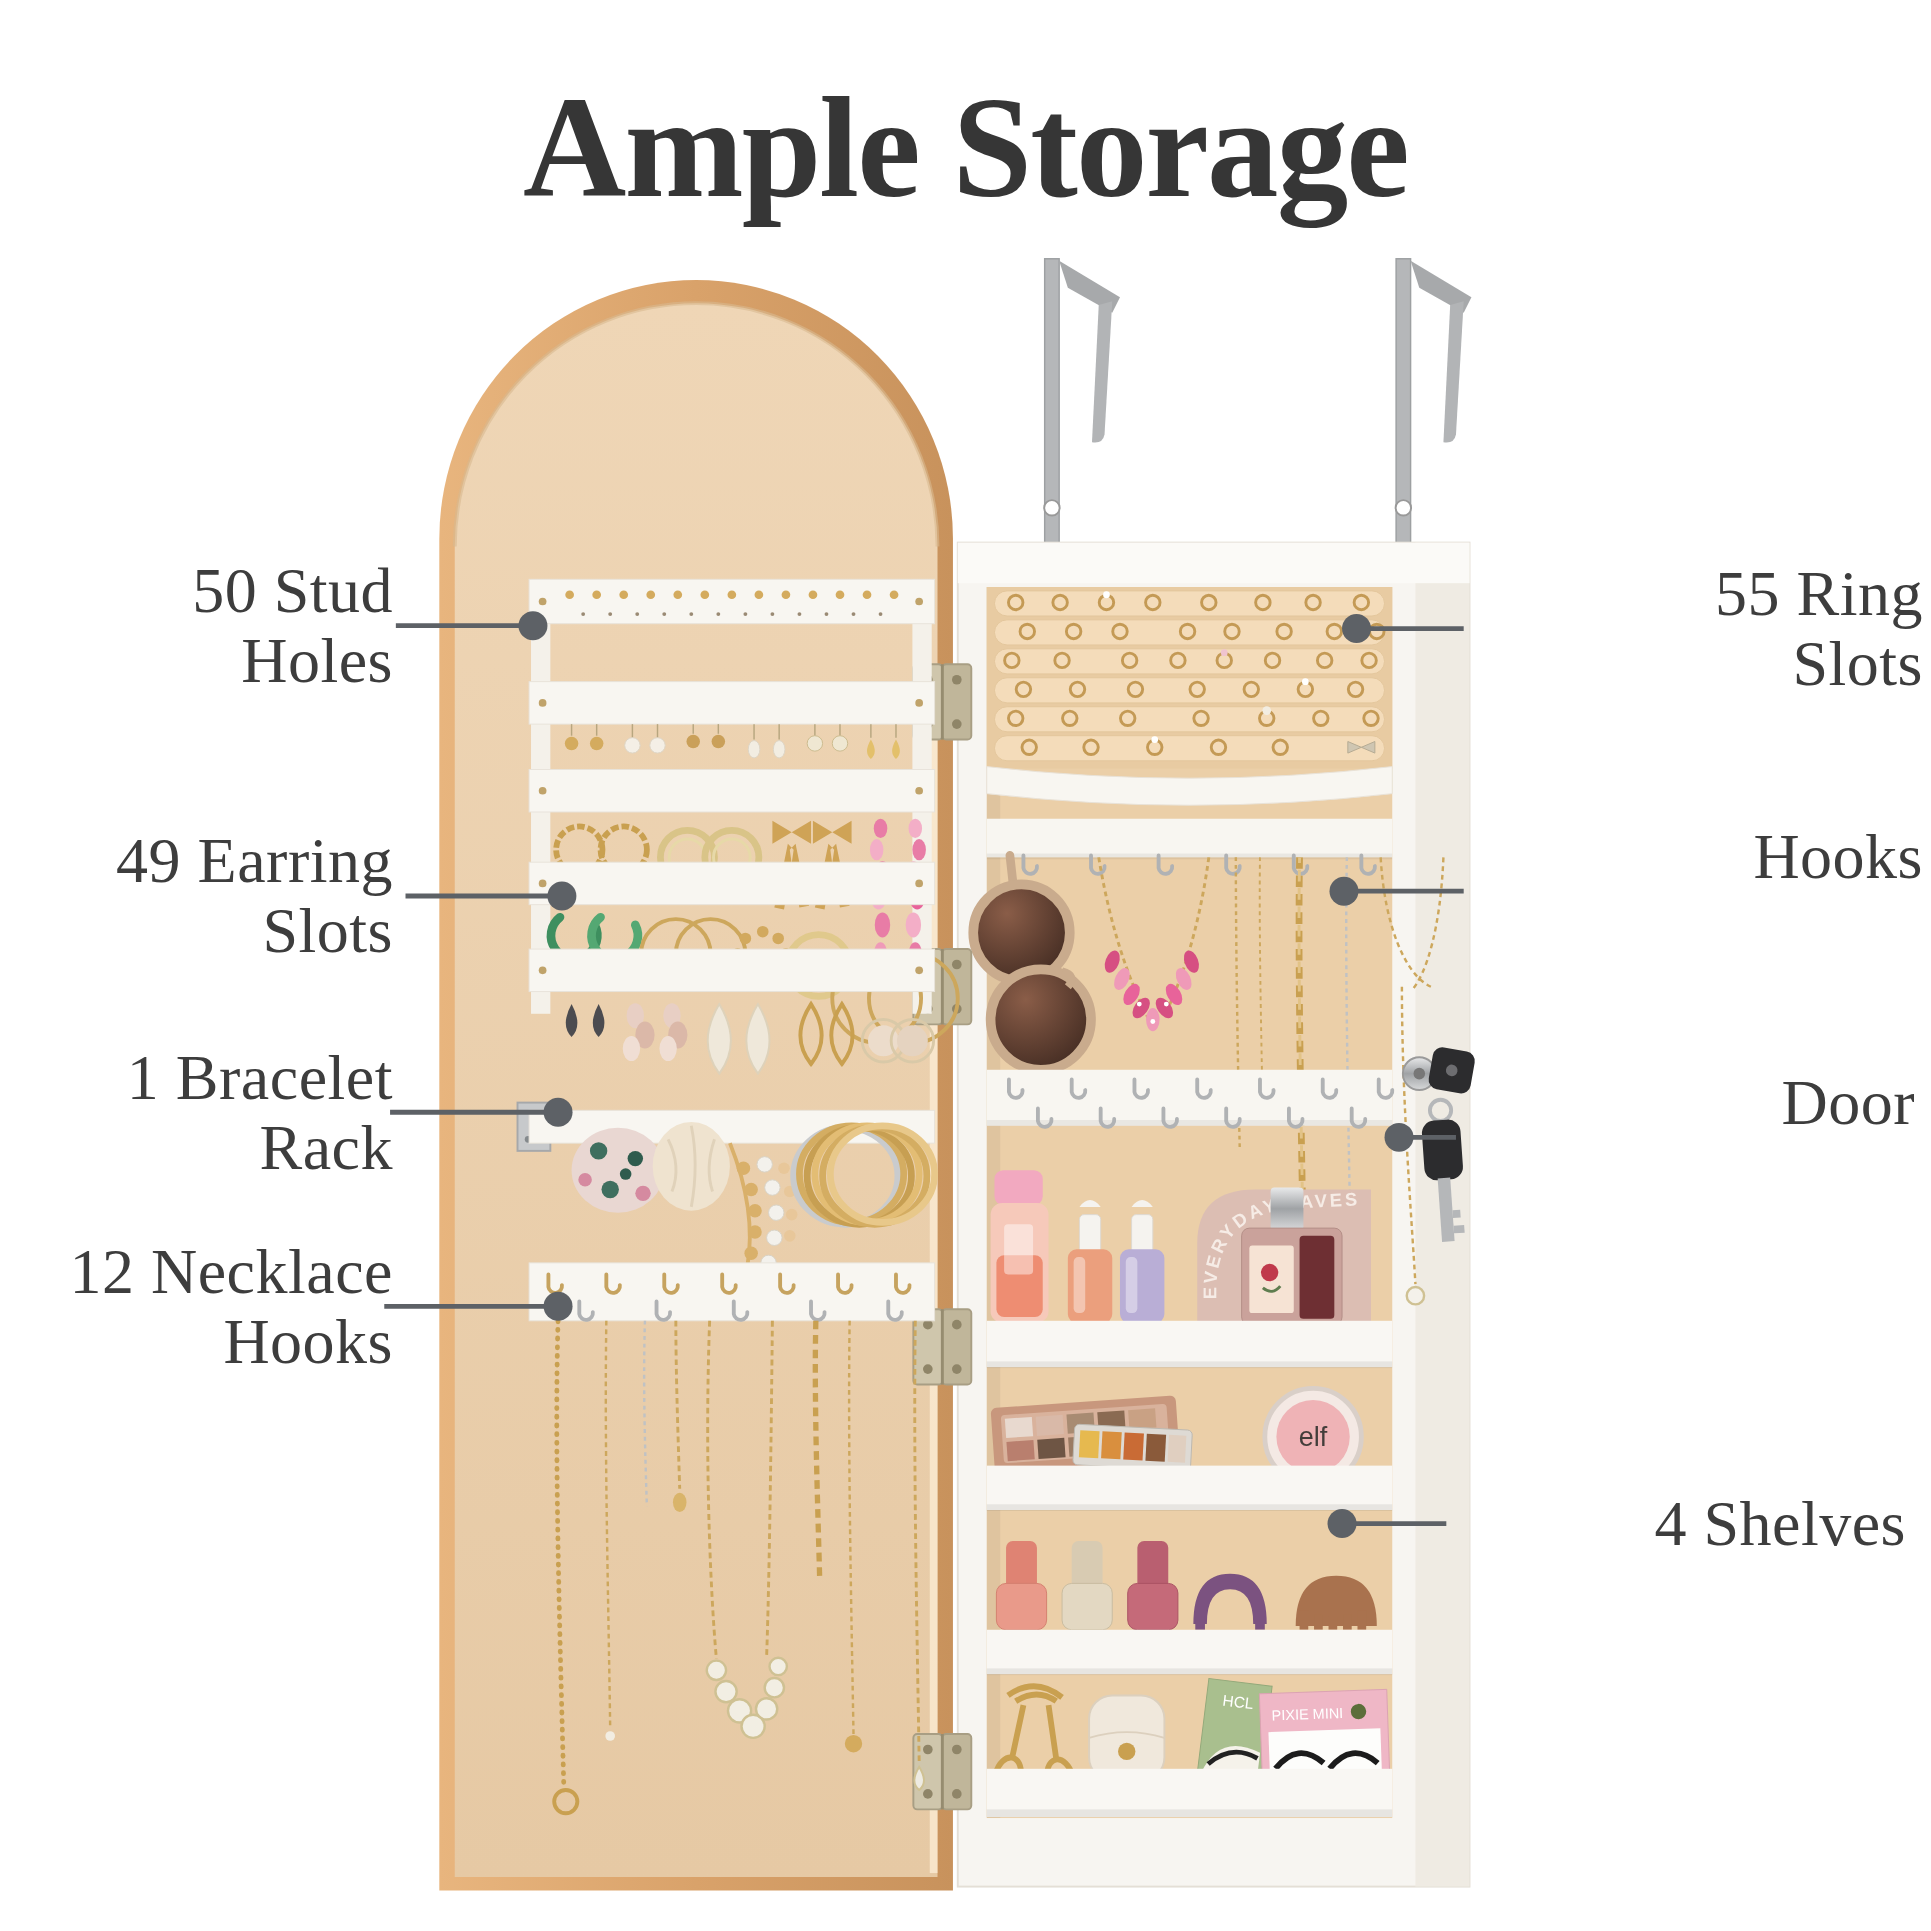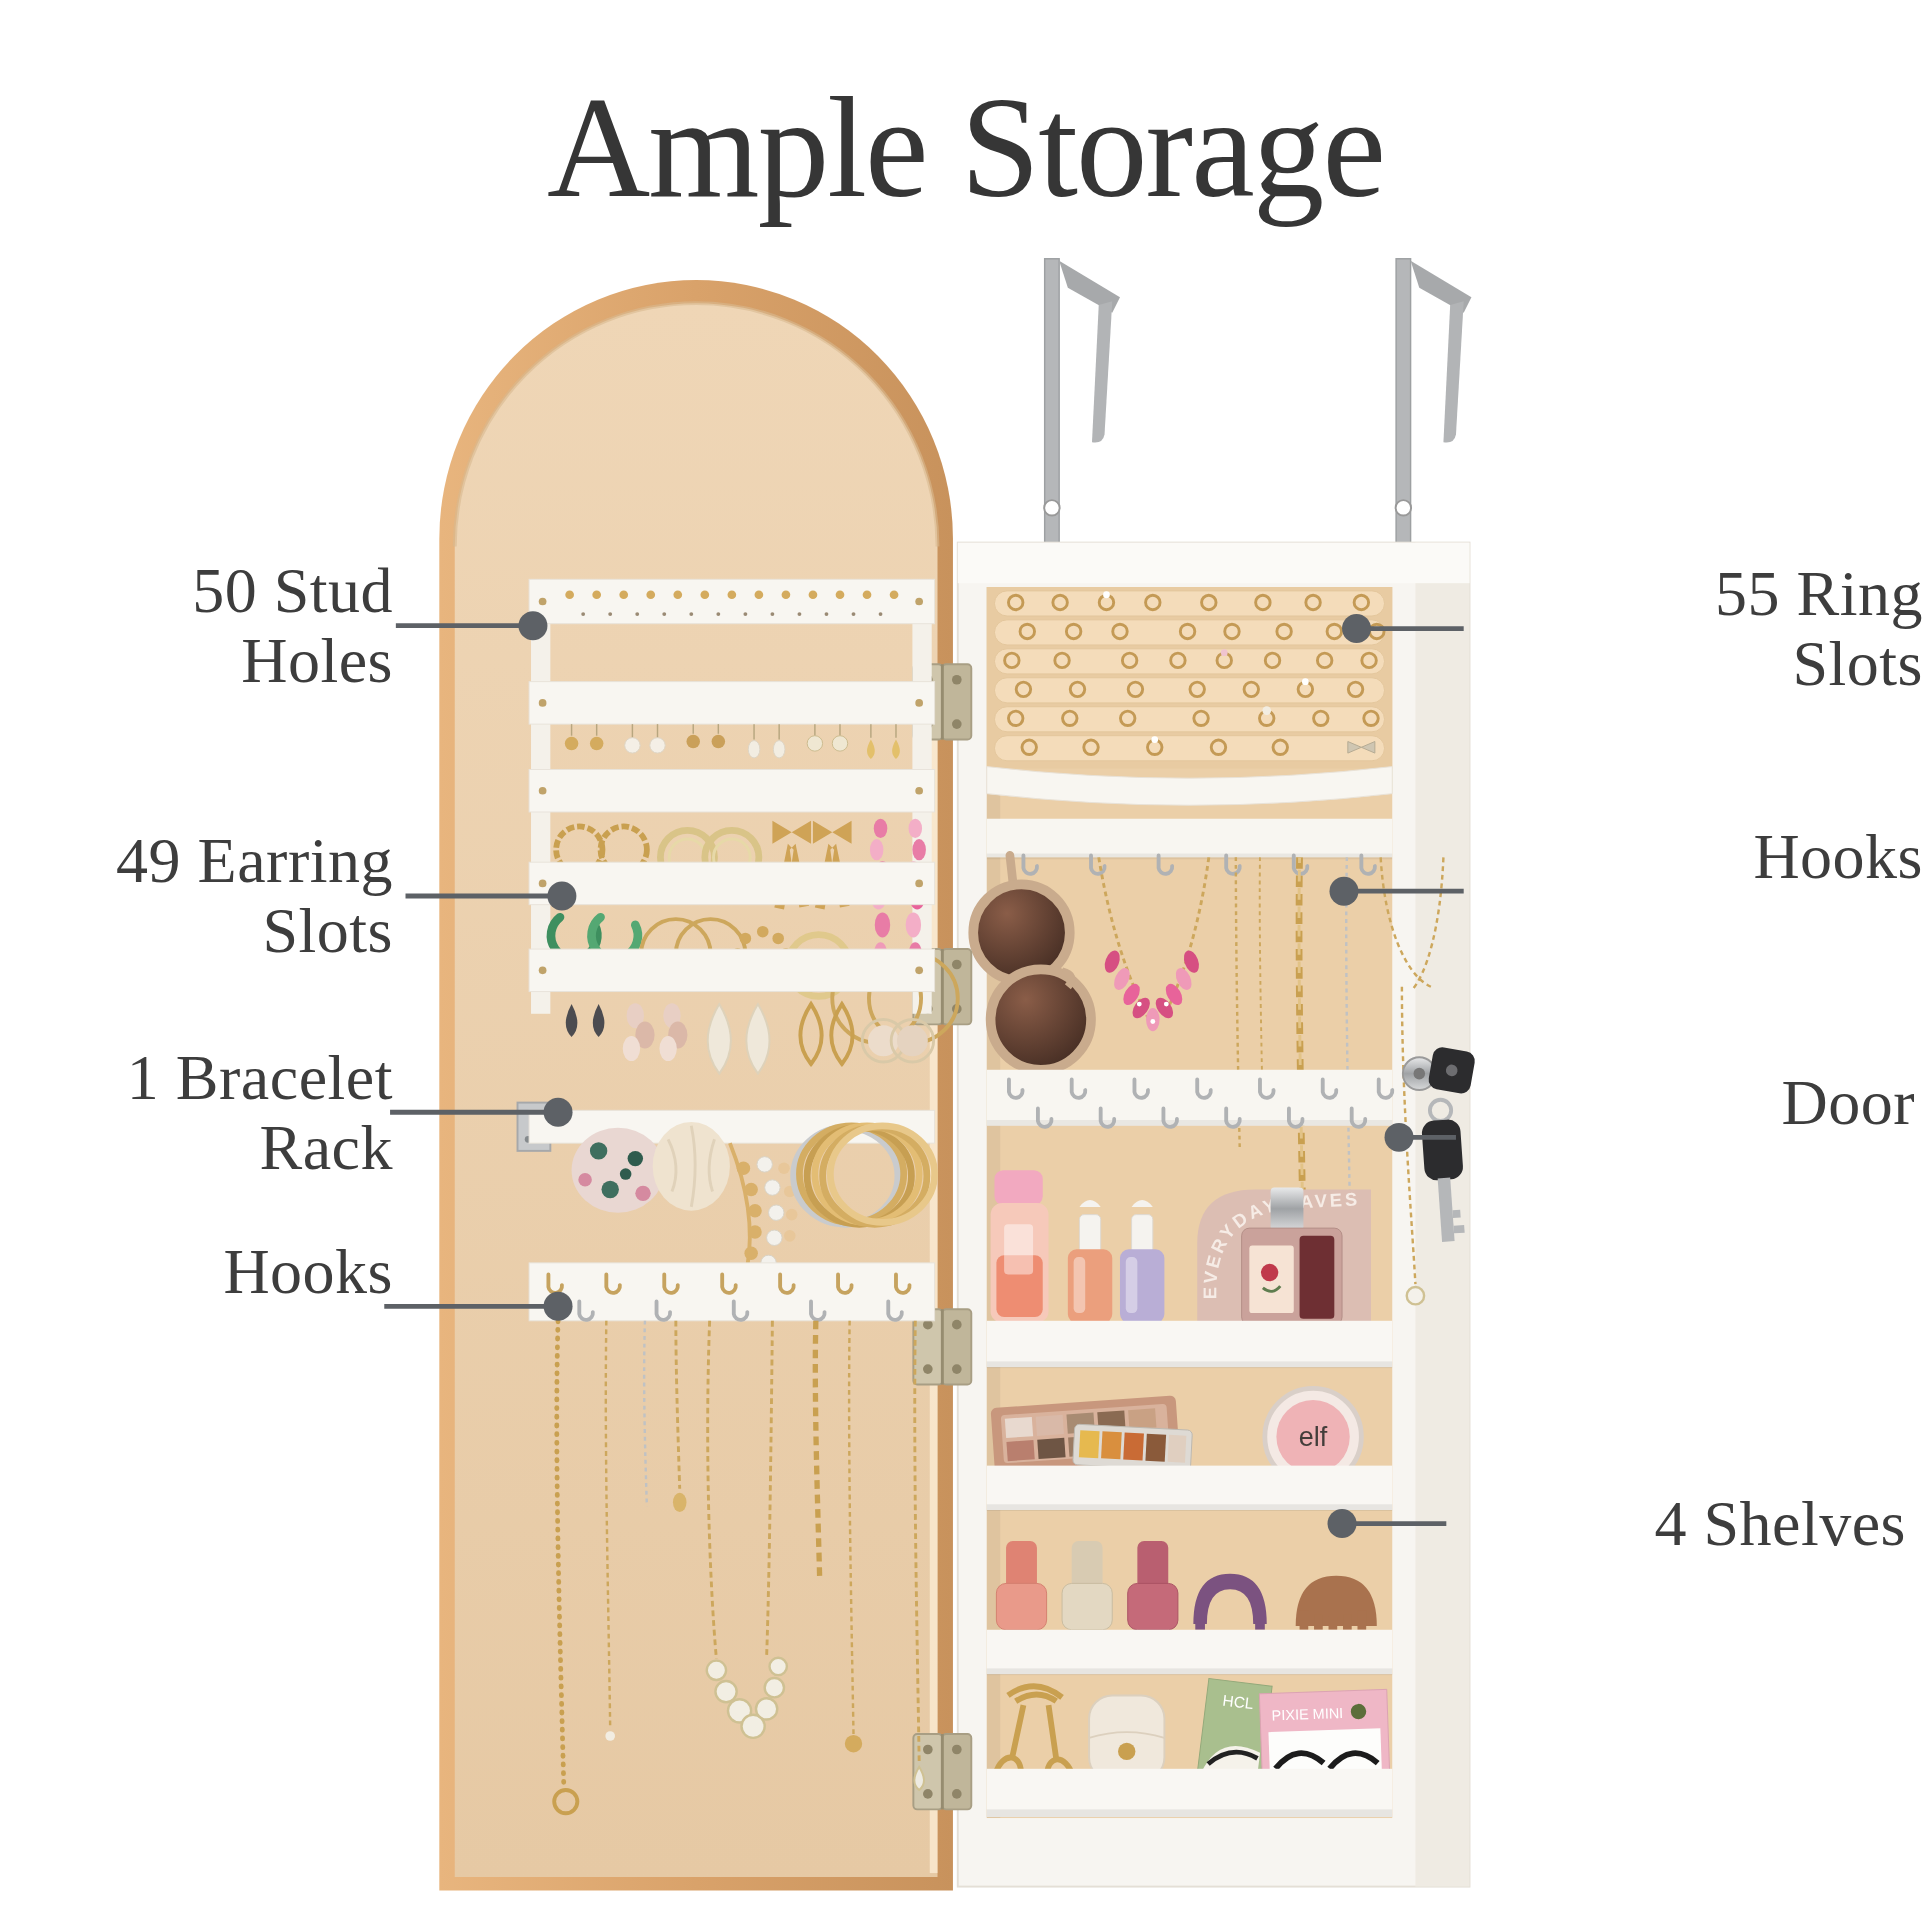--- a/index.html
+++ b/index.html
@@ -1,20 +1,20 @@
 <!DOCTYPE html>
 <html><head>
 <meta charset="utf-8">
 <style>
   html,body{margin:0;padding:0;background:#ffffff;}
   .canvas{position:relative;width:1931px;height:1931px;background:#ffffff;overflow:hidden;
           font-family:"Liberation Serif", serif;}
   .scene{position:absolute;left:0;top:0;}
   .page-title{position:absolute;left:0;top:70px;width:1931px;text-align:center;
-              font-size:143px;font-weight:400;color:#363636;letter-spacing:-1.9px;line-height:1.1;}
+              font-size:143px;font-weight:700;color:#363636;letter-spacing:-1.9px;line-height:1.1;}
   .callout{position:absolute;font-size:64px;color:#3d3d3d;line-height:70px;letter-spacing:0.5px;}
   .callout.left{left:56px;width:328px;text-align:right;margin-left:9px;}
   .callout.right{left:1479px;width:444px;text-align:right;}
 </style>
 </head>
 <body>
 
 <div class="canvas">
 
   <div class="page-title">Ample Storage</div>
@@ -25,20 +25,21 @@
   </div>
   <div class="callout left" style="top:826px">
     <div>49 Earring</div>
     <div>Slots</div>
   </div>
   <div class="callout left" style="top:1043px">
     <div>1 Bracelet</div>
     <div>Rack</div>
   </div>
   <div class="callout left" style="top:1237px">
+    <div>12 Necklace</div>
     <div>Hooks</div>
   </div>
   <div class="callout right" style="top:559px">
     <div>55 Ring</div>
     <div>Slots</div>
   </div>
   <div class="callout right" style="top:822px">
     <div>Hooks</div>
   </div>
   <div class="callout right" style="top:1068px;left:1471px">

